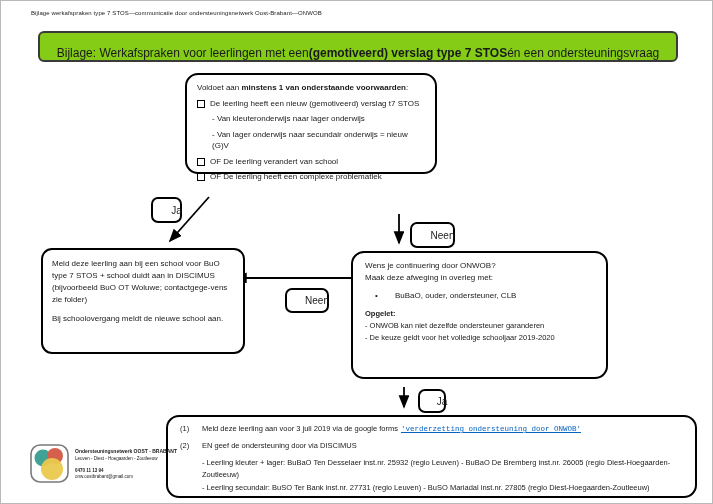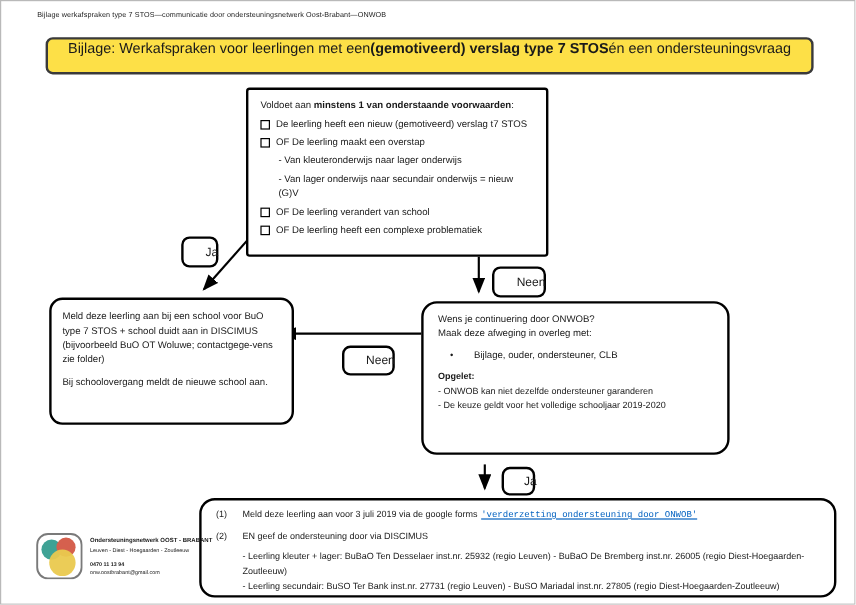--- a/index.html
+++ b/index.html
@@ -1,25 +1,25 @@
 <!DOCTYPE html>
 <html><head>
 <meta charset="utf-8">
 <style>
   html,body{margin:0;padding:0;background:#fff;}
   .page{position:relative;width:713px;height:504px;background:#ffffff;
         font-family:"Liberation Sans",sans-serif;color:#1a1a1a;
         border:1px solid #b9b9b9;box-sizing:border-box;overflow:hidden;}
   .connectors{position:absolute;left:0;top:0;width:713px;height:504px;z-index:1;pointer-events:none;}
   .doc-header{position:absolute;left:30px;top:9px;font-size:6px;letter-spacing:.1px;color:#222;z-index:2;}
-  .banner{position:absolute;left:37px;top:30px;width:640px;height:31px;background:#fde047;
-          border:2px solid #3a3a3a;border-radius:6px;display:flex;align-items:flex-start;justify-content:center;
+  .banner{position:absolute;left:37px;top:30px;width:640px;height:31px;background:#84cc16;
+          border:2px solid #3a3a3a;border-radius:6px;display:flex;align-items:flex-end;justify-content:center;
           font-size:12px;z-index:2;box-sizing:border-box;white-space:nowrap;}
   .box{position:absolute;background:#fff;border:2px solid #000;box-sizing:border-box;z-index:2;}
-  .conditions{left:204px;top:72px;width:252px;height:141px;border-radius:3px;padding:8px 10px;font-size:8px;}
+  .conditions{left:184px;top:72px;width:252px;height:101px;border-radius:13px;padding:8px 10px;font-size:8px;}
   .cond-title{margin-bottom:7px;}
   .cond-row{display:flex;align-items:flex-start;margin-bottom:6px;}
   .cbx{flex:0 0 auto;width:6px;height:6px;border:1.2px solid #000;margin:1px 5px 0 0;}
   .cond-sub{margin:0 0 6px 15px;line-height:1.3;}
   .flow-label{position:absolute;border:2px solid #000;border-radius:7px;background:#fff;
               display:flex;align-items:center;justify-content:center;font-size:10px;z-index:3;box-sizing:border-box;padding-left:20px;}
   .lbl-ja-top{left:150px;top:196px;width:31px;height:26px;}
   .lbl-neen-top{left:409px;top:221px;width:45px;height:26px;}
   .lbl-neen-mid{left:284px;top:287px;width:44px;height:25px;}
   .lbl-ja-bottom{left:417px;top:388px;width:28px;height:24px;}
@@ -72,24 +72,20 @@
   </div>
 
   <div class="box conditions">
     <div class="cond-title">
       <span>Voldoet aan </span><b>minstens 1 van onderstaande voorwaarden</b><span>:</span>
     </div>
     <div class="cond-row">
       <span class="cbx"></span>
       <span>De leerling heeft een nieuw (gemotiveerd) verslag t7 STOS</span>
     </div>
-    <div class="cond-row">
-      <span class="cbx"></span>
-      <span>OF De leerling maakt een overstap</span>
-    </div>
     <div class="cond-sub">- Van kleuteronderwijs naar lager onderwijs</div>
     <div class="cond-sub">- Van lager onderwijs naar secundair onderwijs = nieuw (G)V</div>
     <div class="cond-row">
       <span class="cbx"></span>
       <span>OF De leerling verandert van school</span>
     </div>
     <div class="cond-row">
       <span class="cbx"></span>
       <span>OF De leerling heeft een complexe problematiek</span>
     </div>
@@ -103,21 +99,21 @@
   <div class="box buo">
     <p>Meld deze leerling aan bij een school voor BuO type 7 STOS  + school duidt aan in DISCIMUS (bijvoorbeeld BuO OT Woluwe; contactgege-vens zie folder)</p>
     <p>Bij schoolovergang meldt de nieuwe school aan.</p>
   </div>
 
   <div class="box onwob">
     <div class="q">Wens je continuering door ONWOB?</div>
     <div>Maak deze afweging in overleg met:</div>
     <div class="bullet-row">
       <span class="bullet-dot"></span>
-      <span>Bijlage, ouder, ondersteuner, CLB</span>
+      <span>BuBaO, ouder, ondersteuner, CLB</span>
     </div>
     <div class="note-title">Opgelet:</div>
     <div class="note">- ONWOB kan niet dezelfde ondersteuner garanderen</div>
     <div class="note">- De keuze geldt voor het volledige schooljaar 2019-2020</div>
   </div>
 
   <div class="box registration">
     <div class="reg-row">
       <span class="reg-num">(1)</span>
       <span>

